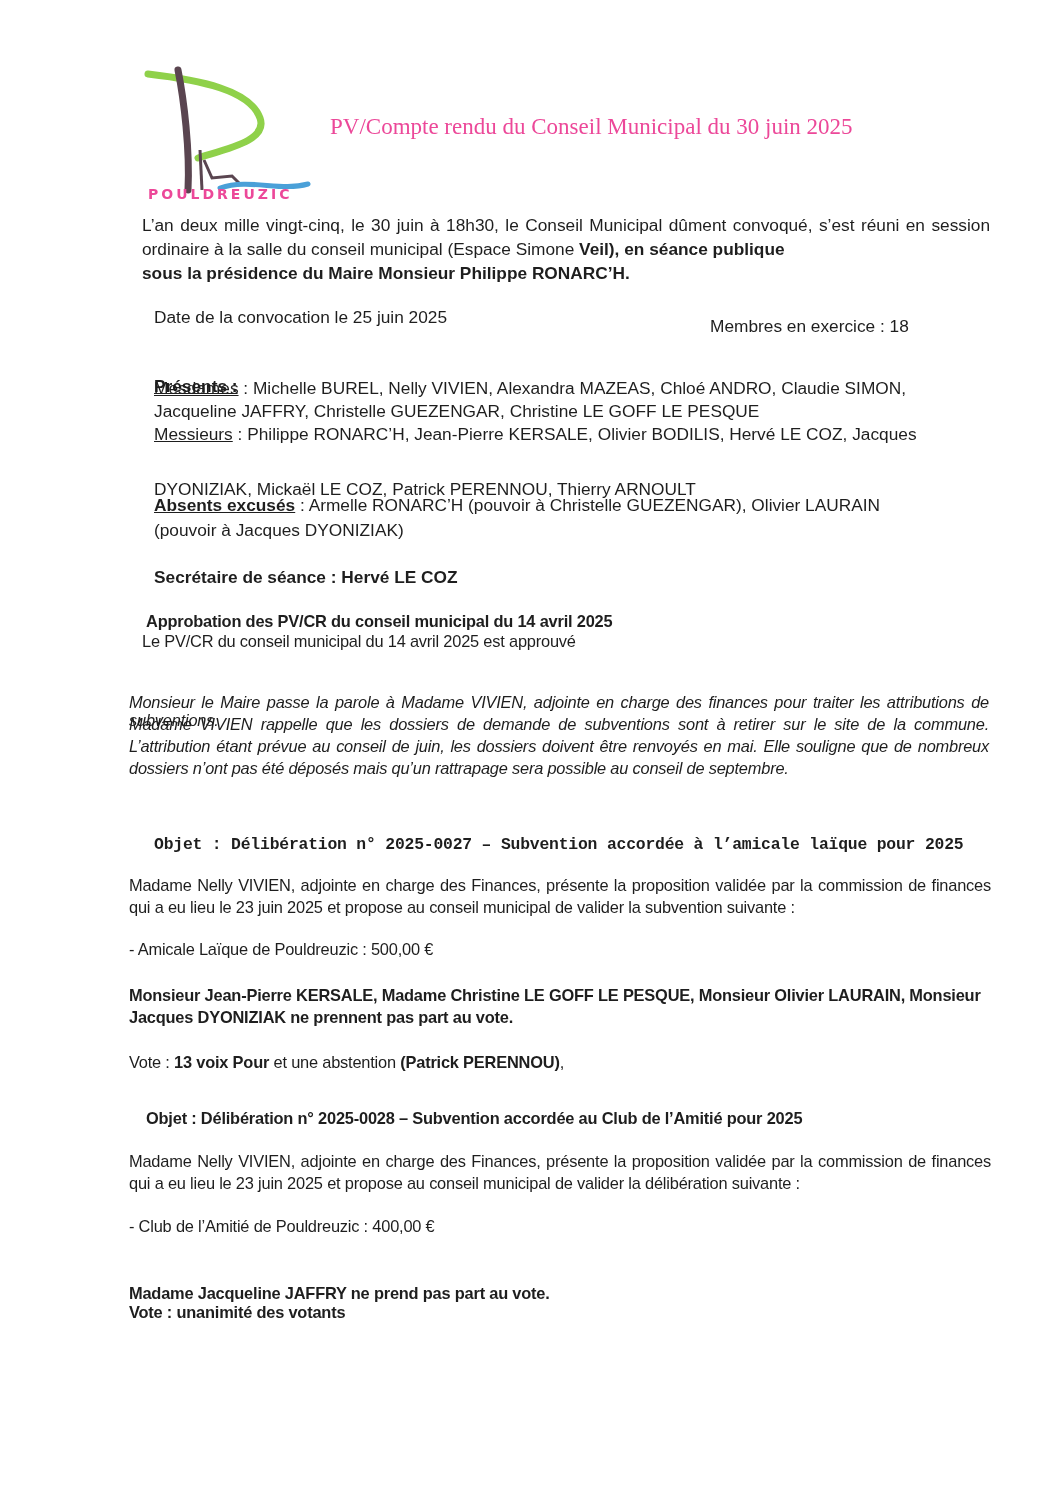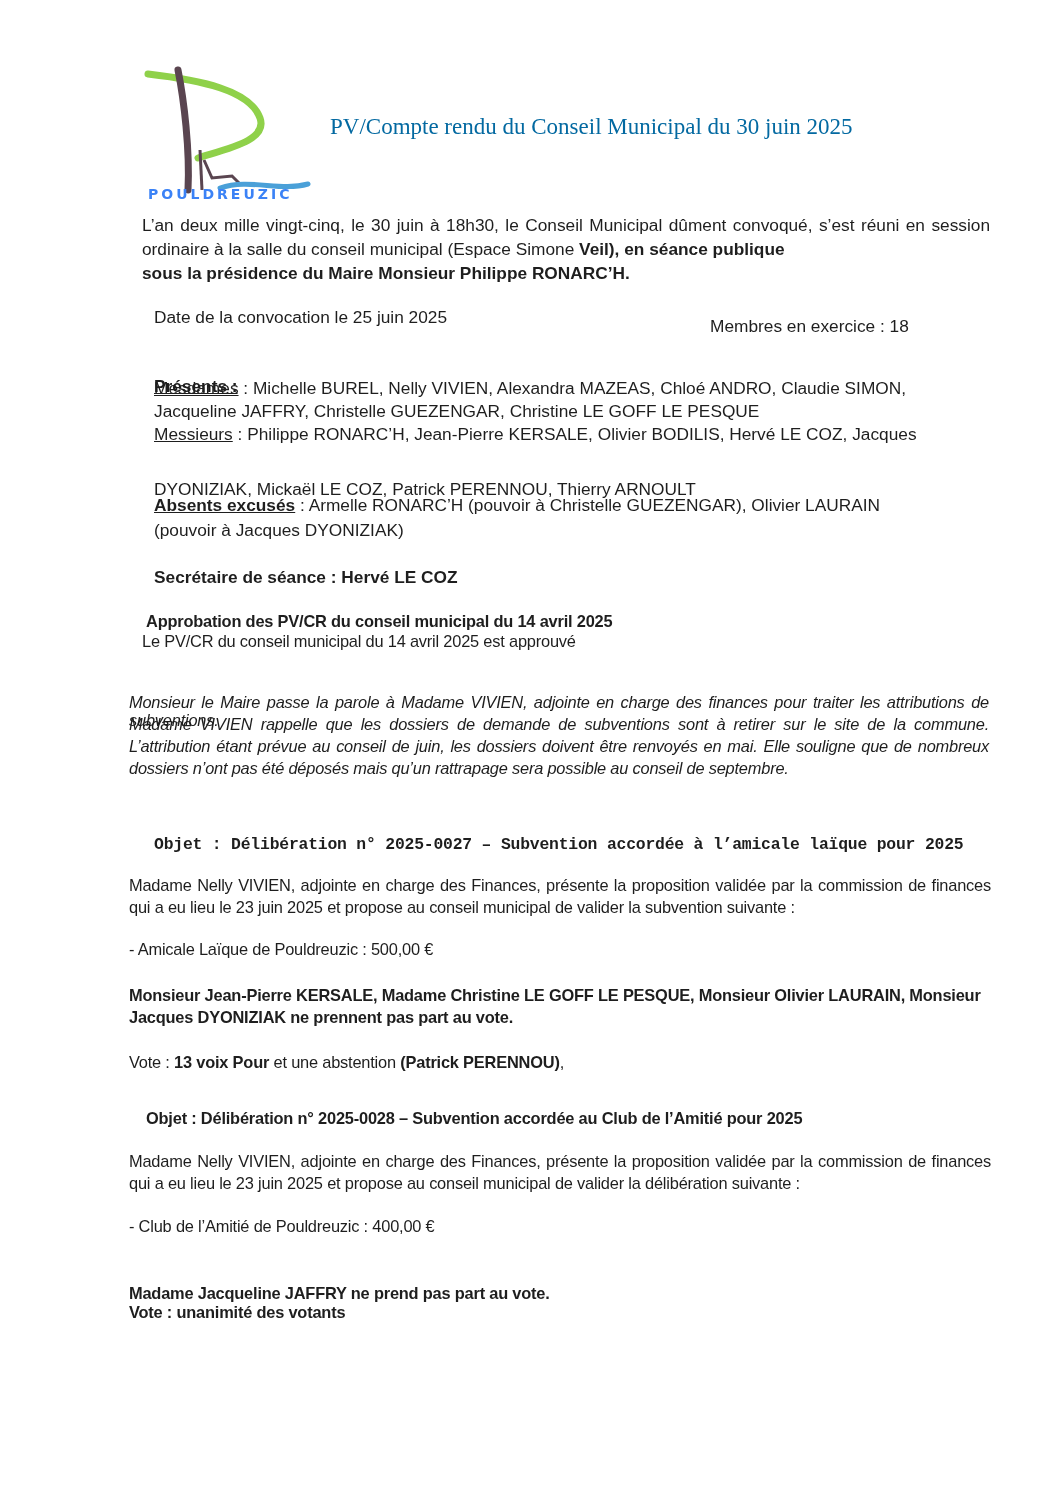--- a/index.html
+++ b/index.html
@@ -1,22 +1,22 @@
 <!DOCTYPE html>
 <html><head>
 <meta charset="utf-8">
 <style>
   html, body { margin: 0; padding: 0; background: #ffffff; }
   body { width: 1058px; height: 1497px; position: relative; overflow: hidden;
          font-family: "Liberation Sans", sans-serif; color: #1e1e1e; }
   .abs { position: absolute; white-space: nowrap; }
   .logo { position: absolute; left: 140px; top: 60px; width: 180px; height: 150px; }
   .logo-text { position: absolute; left: 148px; top: 186px; font-size: 14px; letter-spacing: 3px;
-               color: #3b82f6; font-family: "DejaVu Sans", sans-serif; font-weight: bold; }
-  .title { left: 330px; top: 114px; font-family: "Liberation Serif", serif; font-size: 23px; color: #0369a1; }
+               color: #ec4899; font-family: "DejaVu Sans", sans-serif; font-weight: bold; }
+  .title { left: 330px; top: 114px; font-family: "Liberation Serif", serif; font-size: 23px; color: #ec4899; }
   .p { position: absolute; font-size: 17.3px; line-height: 23.5px; }
   .b { font-weight: bold; }
   .u { text-decoration: underline; margin-top: 20px; }
   .i { font-style: italic; }
   .just { text-align: justify; text-align-last: left; }
   .cond { font-family: "Liberation Sans", sans-serif; font-size: 16.4px; letter-spacing: -0.2px; }
 </style>
 </head>
 <body>
 

